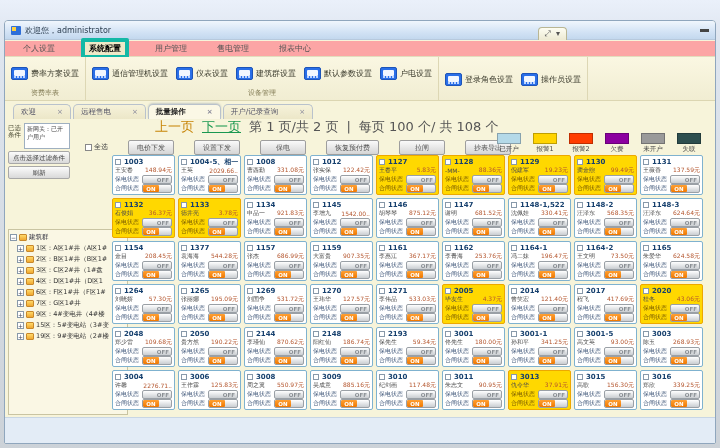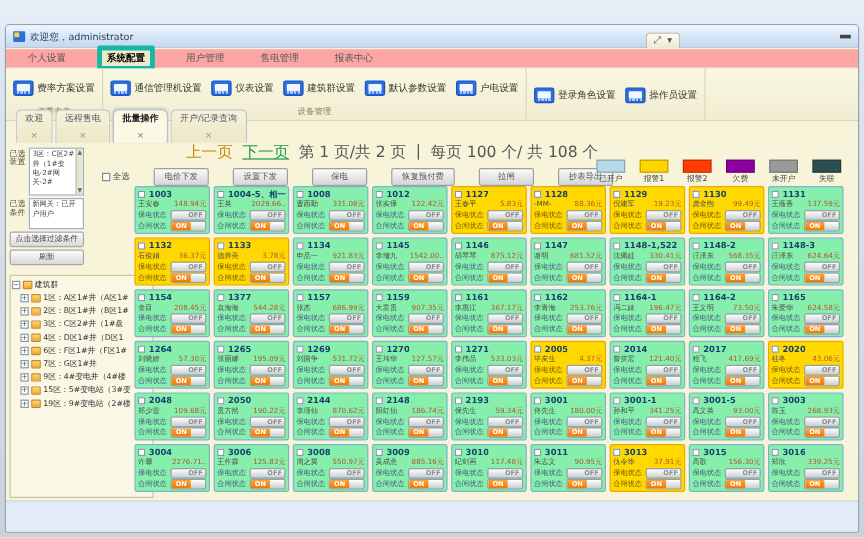--- a/index.html
+++ b/index.html
@@ -85,21 +85,21 @@
   .texp { width:7px; height:7px; border:1px solid #8899aa; background:#fff; font-size:6px; line-height:5px;
     text-align:center; color:#445; flex:none; }
   .tfold { width:8px; height:7px; background:linear-gradient(#ffd96a,#f0a830); border:1px solid #c8882a; border-radius:1px; flex:none; }
   .tlabel { font-size:6.5px; color:#333; overflow:hidden; }
   .tnode.root .tlabel { color:#223; }
   
   .doctabs { position:absolute; left:8px; top:0px; height:18px; display:flex; gap:2px; align-items:flex-end; }
   .dtab {
     background:linear-gradient(#f6f2da,#ece7c8); border:1px solid #b9c2cc; border-bottom:none;
     border-radius:5px 5px 0 0; padding:2px 7px; font-size:7.5px; color:#556;
-    display:flex; gap:5px; align-items:center; cursor:default;flex-direction:column;
+    display:flex; gap:21px; align-items:center; cursor:default;
   }
   .dtab.active { background:#fbf8e6; font-weight:bold; color:#222; box-shadow:0 -1px 2px rgba(120,140,170,.4); }
   .dtab .x { color:#889; font-size:7px; }
   
   .pager { position:absolute; left:150px; top:19px; height:13px; display:flex; gap:8px; align-items:center; font-size:13px; color:#555; }
   .pg-prev { color:#c8860a; cursor:default; }
   .pg-next { color:#1a9850; text-decoration:underline; cursor:default; }
   
   .toolbar { position:absolute; left:80px; top:36px; height:20px; display:flex; gap:20px; align-items:center; }
   .chk-wrap { display:flex; align-items:center; gap:2px; font-size:7px; color:#444; }
@@ -113,21 +113,21 @@
   .legend { position:absolute; right:14px; top:32px; display:flex; gap:12px; }
   .lg { display:flex; flex-direction:column; align-items:center; gap:1px; }
   .lg-sw { width:24px; height:11px; border:1px solid rgba(0,0,0,.25); }
   .lg-lb { font-size:6.5px; color:#444; }
   
   #card-grid {
     position:absolute; left:107px; top:54px;
     display:grid; grid-template-columns:repeat(9,63px); grid-auto-rows:40px; gap:3px 3px;
   }
   .card {
-    background:#86efac; border:1px solid #7fb2cf; border-radius:2px;
+    background:#ffffff; border:1px solid #7fb2cf; border-radius:2px;
     padding:1px 2px; overflow:hidden; display:flex; flex-direction:column; justify-content:space-between;
   }
   .card.alarm { background:#ffd800; border-color:#eda800; }
   .c-head { display:flex; align-items:center; gap:3px; height:9px; }
   .cb { width:6px; height:6px; background:#fff; border:1px solid #8899aa; flex:none; }
   .room { font-size:7px; font-weight:bold; color:#16406e; white-space:nowrap; overflow:hidden; }
   .c-line { display:flex; justify-content:space-between; align-items:center; height:9px; gap:2px; }
   .nm { font-size:6px; color:#4a4a4a; white-space:nowrap; overflow:hidden; max-width:30px; }
   .amt { font-size:6px; color:#b4552d; white-space:nowrap; overflow:hidden; }
   .lbl { font-size:6px; color:#4a6080; white-space:nowrap; }
@@ -216,30 +216,20 @@
             <span class="rbtn-label">操作员设置</span>
           </div>
         </div>
       </div>
     </div>
 
   <div class="content">
 
     <div class="side-top">
       <div class="side-row">
-        <div class="side-lbl">已选装置</div>
-        <div class="side-box tall">
-          <span>3区：C区2#井（1#变电-2#网关-2#</span>
-          <span class="sb-scroll">
-              <span>▲</span>
-              <span>▼</span>
-            </span>
-        </div>
-      </div>
-      <div class="side-row">
         <div class="side-lbl">已选条件</div>
         <div class="side-box short">
           <span>新网关：已开户用户</span>
         </div>
       </div>
       <button class="side-btn">点击选择过滤条件</button>
       <button class="side-btn">刷新</button>
     </div>
 
     <div class="treebox" id="treebox">

